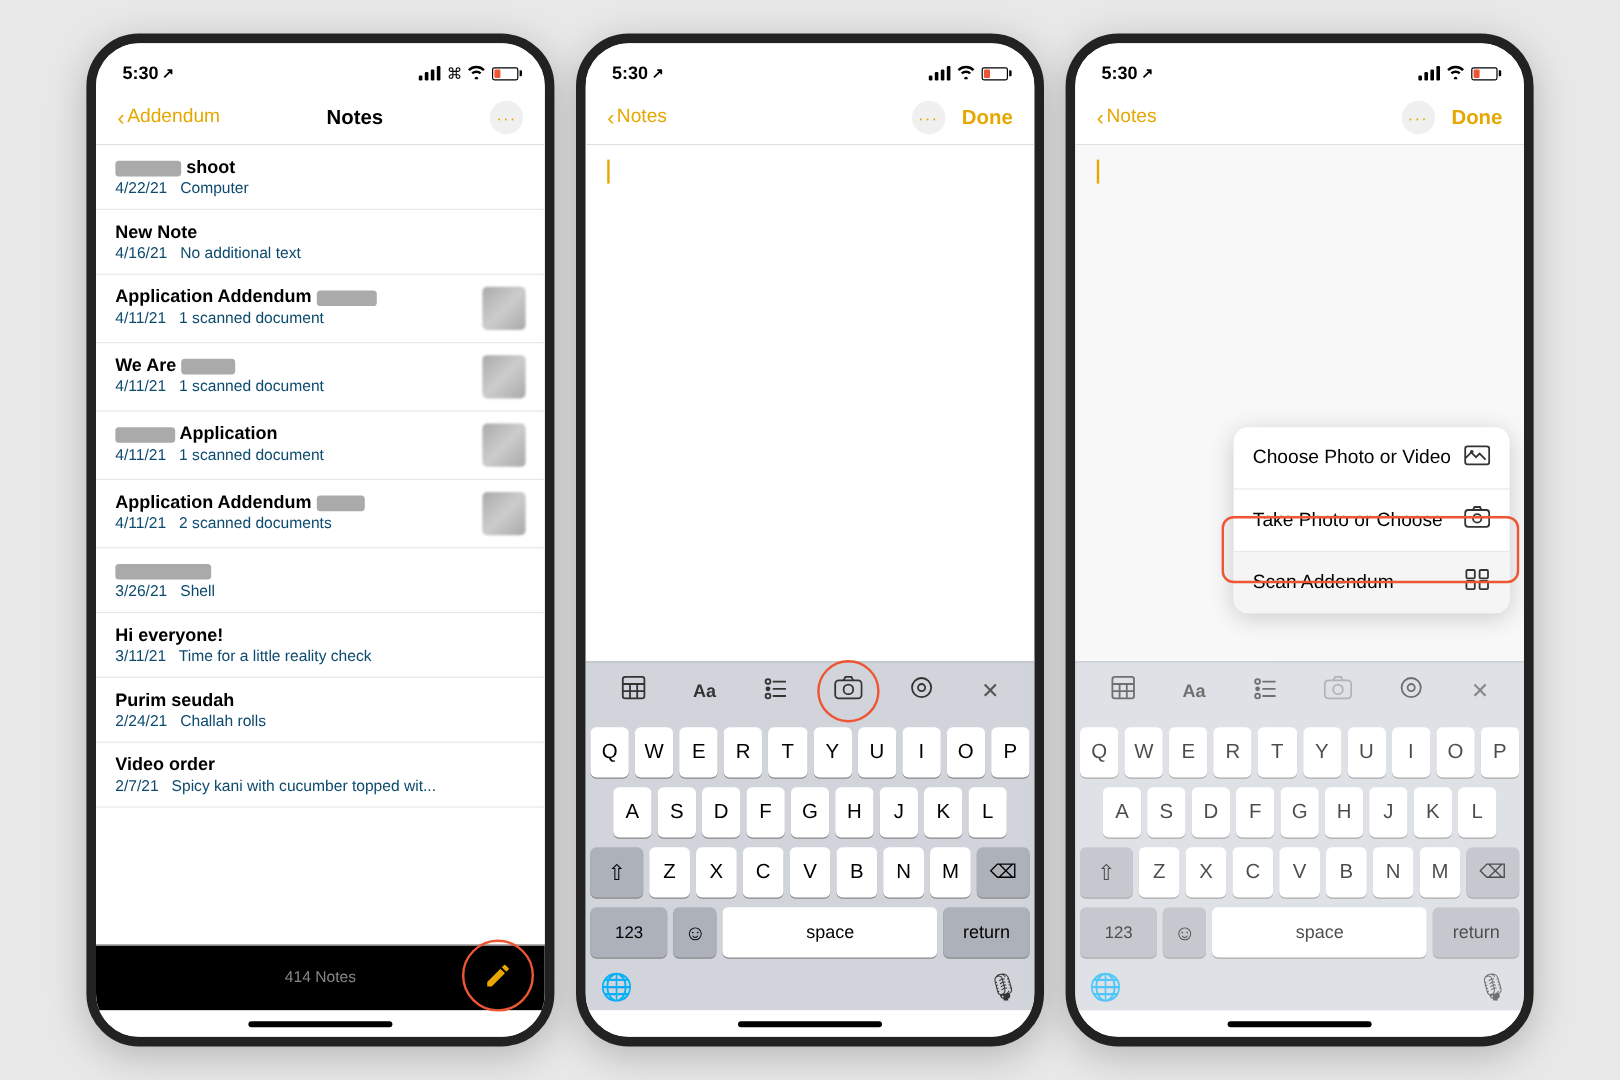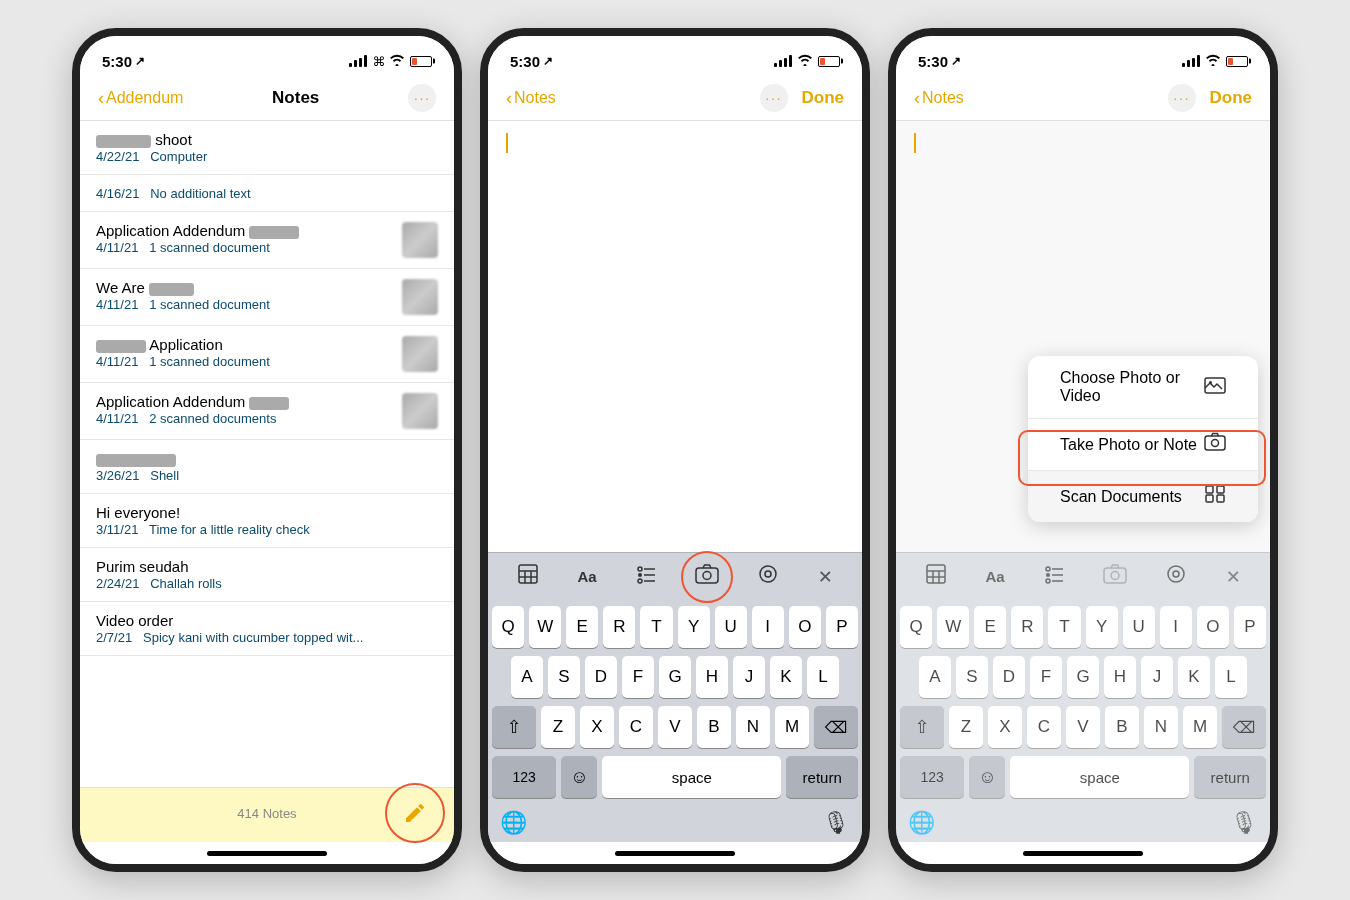--- a/index.html
+++ b/index.html
@@ -129,21 +129,21 @@
     .note-item {
       padding: 10px 16px;
       border-bottom: 1px solid #e8e8e8;
       display: flex;
       align-items: flex-start;
       gap: 10px;
     }
     .note-text { flex: 1; }
     .note-title {
       font-size: 15px;
-      font-weight: 400;
+      font-weight: 700;
       color: #000;
       white-space: nowrap;
       overflow: hidden;
       text-overflow: ellipsis;
     }
     .note-meta {
       font-size: 13px;
       color: #0c4a6e;
       margin-top: 1px;
     }
@@ -158,21 +158,21 @@
       background: linear-gradient(135deg, #aaa 0%, #ccc 50%, #aaa 100%);
       filter: blur(1px);
     }
 
     .bottom-bar {
       display: flex;
       justify-content: space-between;
       align-items: center;
       padding: 8px 22px 12px;
       border-top: 1px solid #e0e0e0;
-      background: #fef9c3;
+      background: #000000;
       flex-shrink: 0;
     }
     .notes-count {
       font-size: 13px;
       color: #888;
       text-align: center;
       flex: 1;
     }
     .compose-btn {
       width: 34px;
@@ -314,21 +314,21 @@
       border-radius: 12px;
       box-shadow: 0 4px 20px rgba(0,0,0,0.18);
       width: 230px;
       overflow: hidden;
       z-index: 10;
     }
     .popup-item {
       display: flex;
       align-items: center;
       justify-content: space-between;
-      padding: 13px 32px;
+      padding: 13px 16px;
       font-size: 16px;
       color: #000;
       border-bottom: 1px solid #e8e8e8;
     }
     .popup-item:last-child { border-bottom: none; }
     .popup-item.highlighted {
       background: #f5f5f5;
     }
     .popup-icon { font-size: 18px; color: #444; }
     .scan-red-circle {
@@ -405,20 +405,21 @@
 
     <div class="note-item">
       <div class="note-text">
         <div class="note-title"><span class="blur-block" style="width:55px;"></span> shoot</div>
         <div class="note-meta">4/22/21 &nbsp; Computer</div>
       </div>
     </div>
 
     <div class="note-item">
       <div class="note-text">
+        <div class="note-title">New Note</div>
         <div class="note-meta">4/16/21 &nbsp; No additional text</div>
       </div>
     </div>
 
     <div class="note-item">
       <div class="note-text">
         <div class="note-title">Application Addendum <span class="blur-block" style="width:50px;"></span></div>
         <div class="note-meta">4/11/21 &nbsp; 1 scanned document</div>
       </div>
       <div class="note-thumb note-thumb-blurred"></div>
@@ -675,31 +676,31 @@
       <span>Choose Photo or Video</span>
       <span class="popup-icon">
         <svg width="22" height="20" viewBox="0 0 22 20" fill="none">
           <rect x="1" y="3" width="20" height="15" rx="2" stroke="#333" stroke-width="1.5"></rect>
           <path d="M1 13l5-5 4 4 3-3 5 5" stroke="#333" stroke-width="1.5" fill="none"></path>
           <circle cx="6.5" cy="7.5" r="1.5" fill="#333"></circle>
         </svg>
       </span>
     </div>
     <div class="popup-item">
-      <span>Take Photo or Note</span>
+      <span>Take Photo or Choose</span>
       <span class="popup-icon">
         <svg width="22" height="20" viewBox="0 0 22 20" fill="none">
           <rect x="1" y="4" width="20" height="14" rx="2.5" stroke="#333" stroke-width="1.5"></rect>
           <circle cx="11" cy="11" r="3.5" stroke="#333" stroke-width="1.5"></circle>
           <path d="M7.5 4l1.2-2.5h4.6L14.5 4" stroke="#333" stroke-width="1.5"></path>
         </svg>
       </span>
     </div>
     <div class="popup-item highlighted">
-      <span>Scan Documents</span>
+      <span>Scan Addendum</span>
       <span class="popup-icon">
         <svg width="22" height="20" viewBox="0 0 22 20" fill="none">
           <rect x="2" y="2" width="7" height="7" rx="1" stroke="#333" stroke-width="1.5"></rect>
           <rect x="13" y="2" width="7" height="7" rx="1" stroke="#333" stroke-width="1.5"></rect>
           <rect x="2" y="11" width="7" height="7" rx="1" stroke="#333" stroke-width="1.5"></rect>
           <rect x="13" y="11" width="7" height="7" rx="1" stroke="#333" stroke-width="1.5"></rect>
         </svg>
       </span>
     </div>
   </div>

